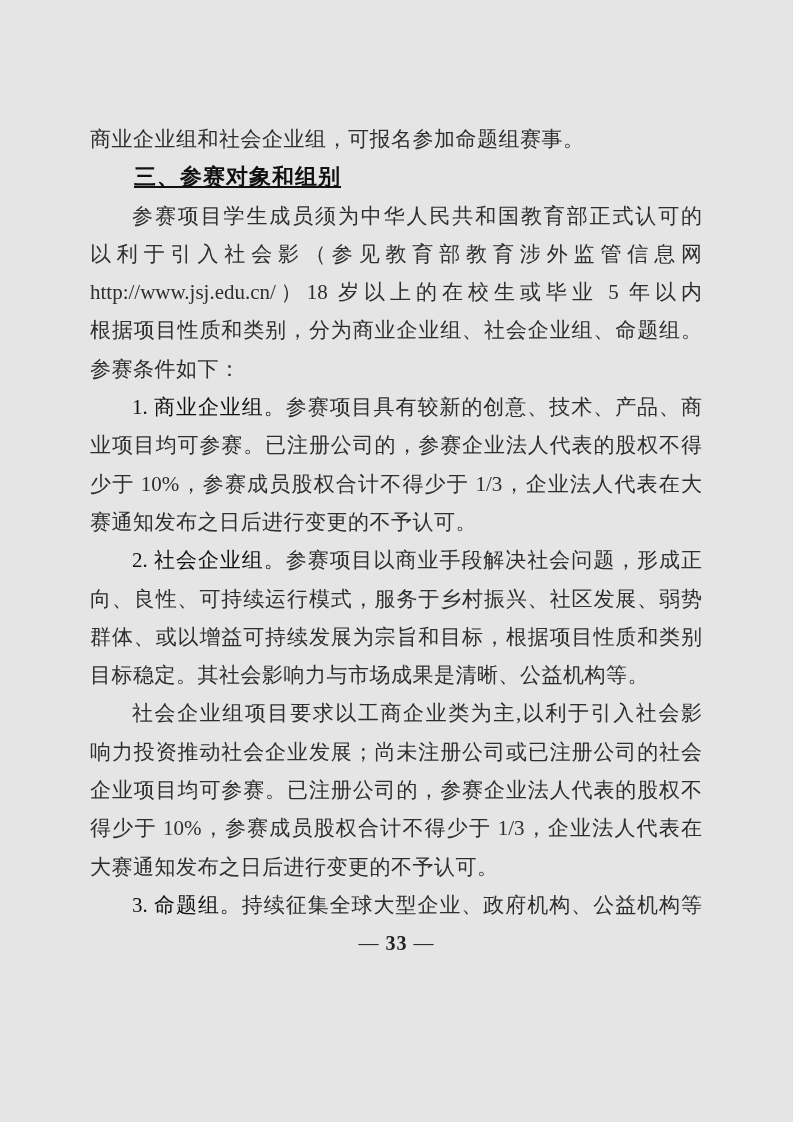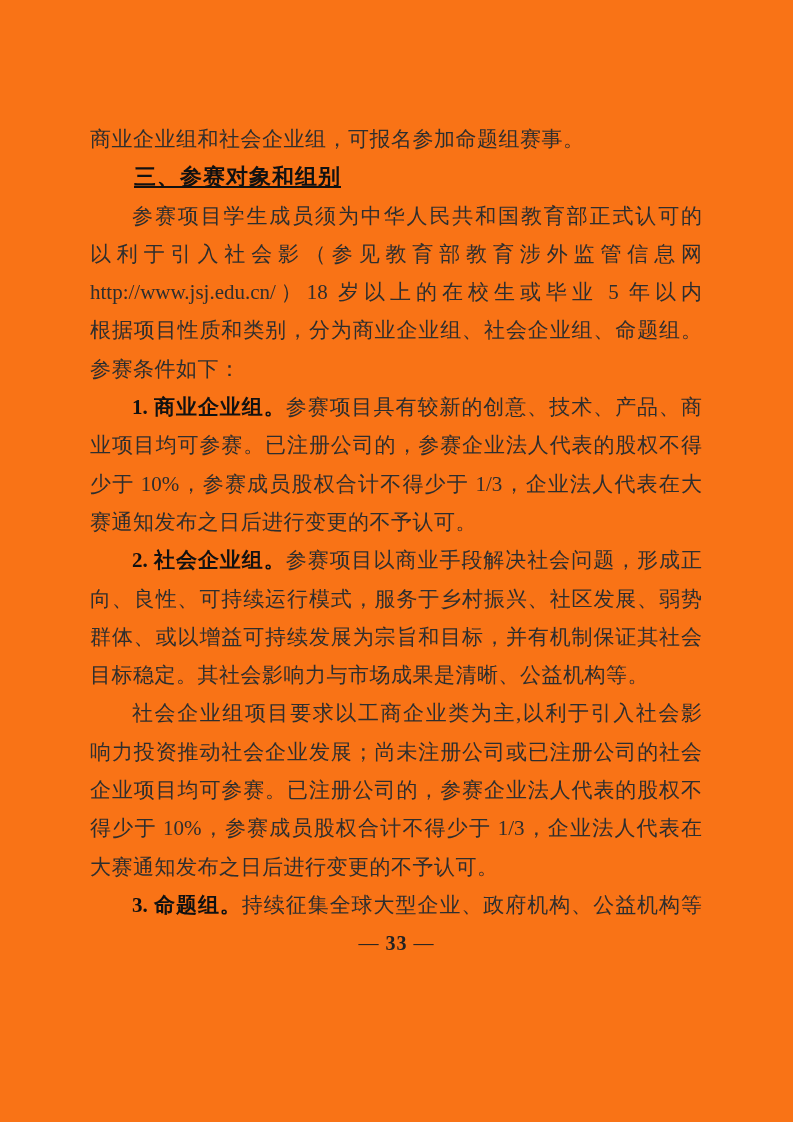--- a/index.html
+++ b/index.html
@@ -4,21 +4,21 @@
 <style>
   html, body {
     margin: 0;
     padding: 0;
     background: #ffffff;
   }
   .page {
     position: relative;
     width: 793px;
     height: 1122px;
-    background: #f97316;
+    background: #e5e5e5;
     overflow: hidden;
     font-family: "Liberation Serif", "DejaVu Serif", serif;
     color: #2e2e2e;
   }
   .text-block {
     position: absolute;
     left: 90px;
     top: 120px;
     width: 612px;
   }
@@ -41,21 +41,21 @@
   }
   .line.heading {
     font-family: "DejaVu Sans", "Liberation Sans", sans-serif;
     font-weight: 700;
     font-size: 22px;
     color: #111111;
     letter-spacing: 1px;
     text-decoration: underline;
   }
   .lead {
-    font-weight: 700;
+    font-weight: 400;
     color: #111111;
   }
   .footer {
     position: absolute;
     left: 0;
     top: 932px;
     width: 100%;
     text-align: center;
     font-size: 20px;
     color: #222222;
@@ -86,21 +86,21 @@
       <span class="lead">1. 商业企业组。</span><span>参赛项目具有较新的创意、技术、产品、商</span>
     </div>
     <div class="line fill">业项目均可参赛。已注册公司的，参赛企业法人代表的股权不得</div>
     <div class="line fill">少于 10%，参赛成员股权合计不得少于 1/3，企业法人代表在大</div>
     <div class="line">赛通知发布之日后进行变更的不予认可。</div>
 
     <div class="line indent fill">
       <span class="lead">2. 社会企业组。</span><span>参赛项目以商业手段解决社会问题，形成正</span>
     </div>
     <div class="line fill">向、良性、可持续运行模式，服务于乡村振兴、社区发展、弱势</div>
-    <div class="line fill">群体、或以增益可持续发展为宗旨和目标，并有机制保证其社会</div>
+    <div class="line fill">群体、或以增益可持续发展为宗旨和目标，根据项目性质和类别</div>
     <div class="line">目标稳定。其社会影响力与市场成果是清晰、公益机构等。</div>
 
     <div class="line indent fill">社会企业组项目要求以工商企业类为主,以利于引入社会影</div>
     <div class="line fill">响力投资推动社会企业发展；尚未注册公司或已注册公司的社会</div>
     <div class="line fill">企业项目均可参赛。已注册公司的，参赛企业法人代表的股权不</div>
     <div class="line fill">得少于 10%，参赛成员股权合计不得少于 1/3，企业法人代表在</div>
     <div class="line">大赛通知发布之日后进行变更的不予认可。</div>
 
     <div class="line indent fill">
       <span class="lead">3. 命题组。</span><span>持续征集全球大型企业、政府机构、公益机构等</span>

